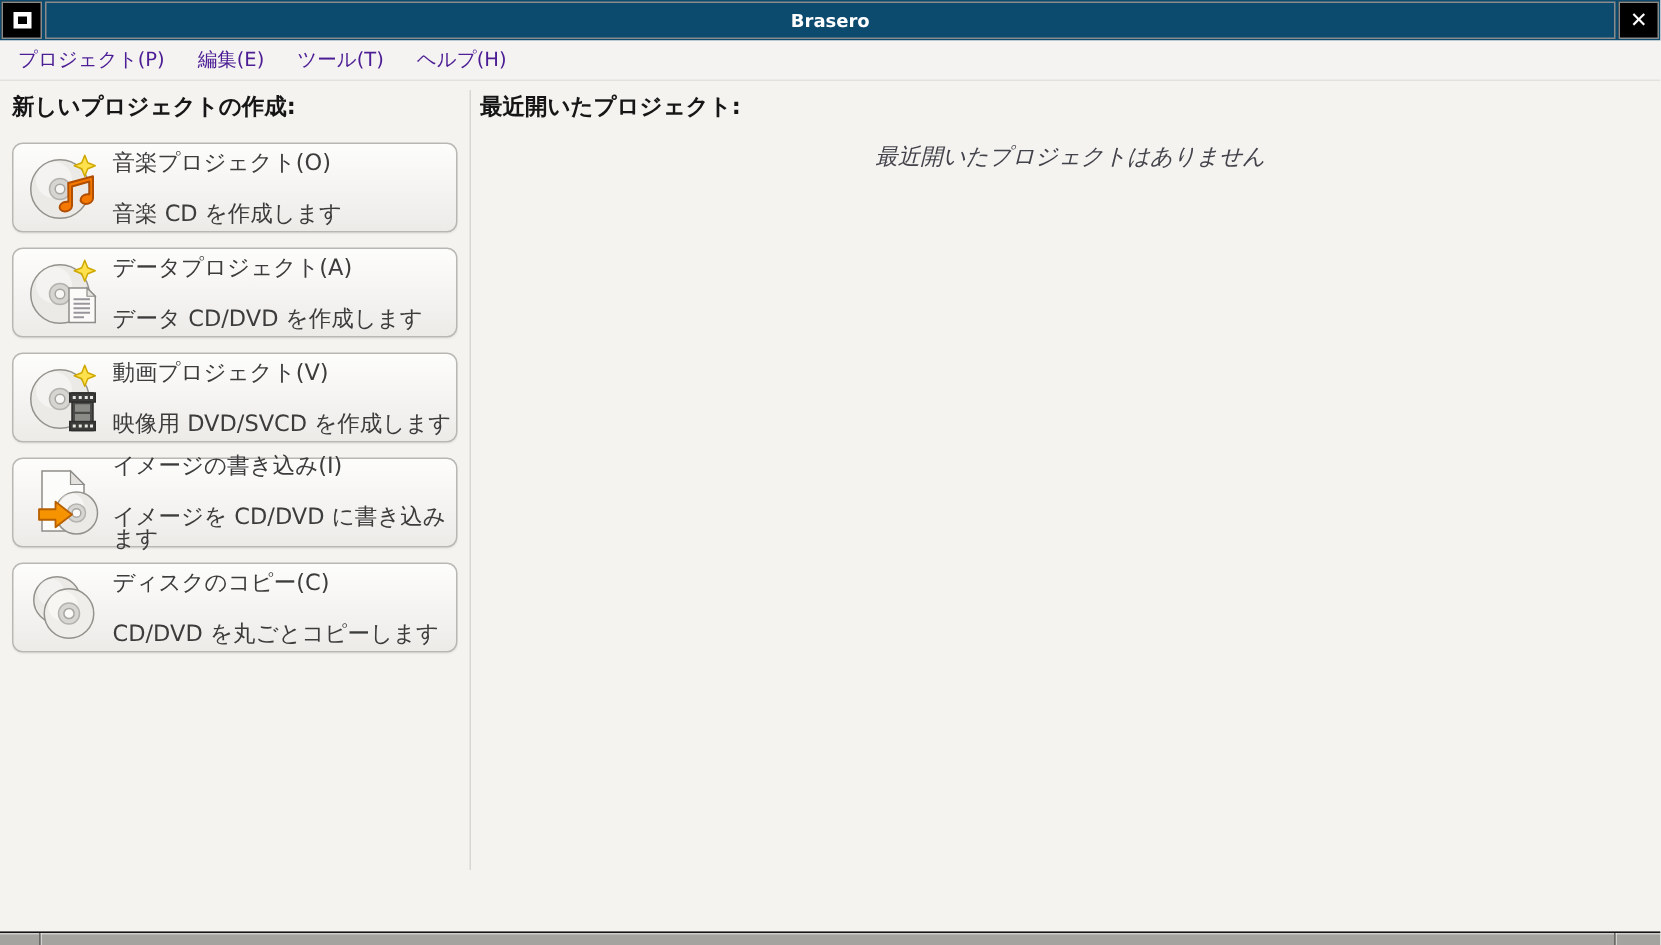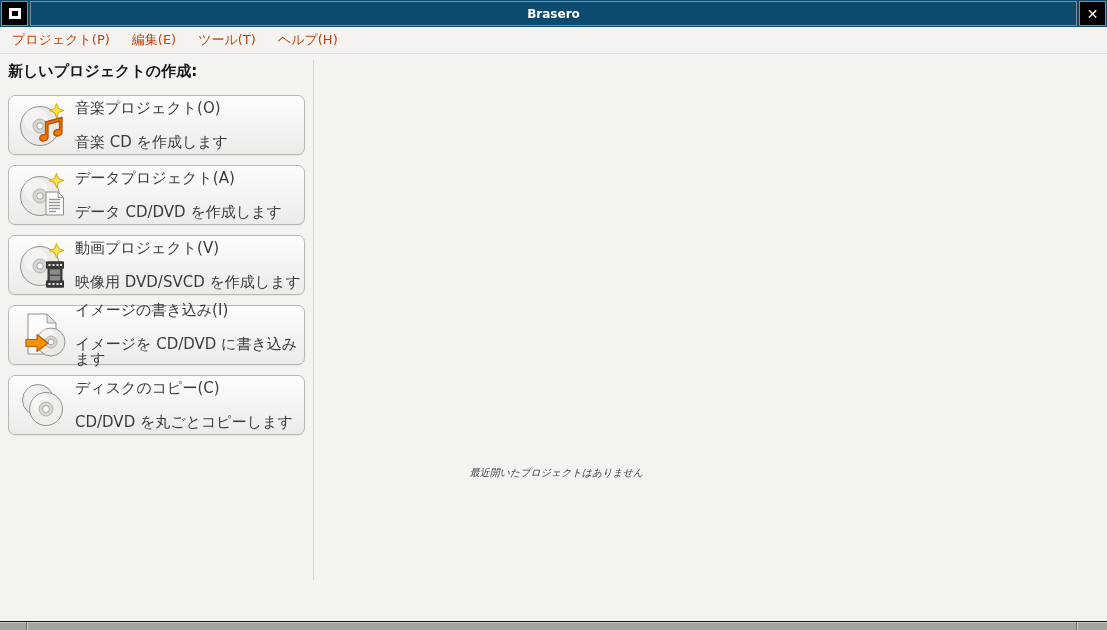--- a/index.html
+++ b/index.html
@@ -35,28 +35,28 @@
   .close-glyph { color: #fff; font-size: 14px; font-weight: bold; line-height: 1; }
 
   
   .menubar {
     height: 27px; background: #f4f3f1;
     display: flex; align-items: center;
     padding-left: 2px; box-sizing: border-box;
     border-bottom: 1px solid #e3e1dd;
   }
   .menu-item {
-    font-size: 13px; color: #c2410c;
+    font-size: 13px; color: #4c1d95;
     padding: 4px 10px; margin-right: 2px;
     cursor: pointer;
   }
 
   
   .content {
-    display: flex; height: 567px; box-sizing: border-box; flex-direction: column;
+    display: flex; height: 567px; box-sizing: border-box;
   }
   .left-panel {
     width: 314px; flex: 0 0 314px; box-sizing: border-box;
     padding: 8px 0 0 8px; position: relative;
   }
   .panel-divider {
     position: absolute; right: 0; top: 6px; width: 1px; height: 520px;
     background: #d9d7d3;
   }
   .panel-header {
@@ -75,21 +75,21 @@
   .proj-icon { width: 48px; height: 48px; flex: 0 0 48px; margin: 0 8px 0 10px; }
   .proj-text { display: flex; flex-direction: column; gap: 19px; }
   .proj-title { font-size: 15px; color: #3c3c3c; line-height: 1; }
   .proj-subtitle { font-size: 15px; color: #3c3c3c; line-height: 1; }
 
   .right-panel {
     flex: 1; box-sizing: border-box; padding: 8px 0 0 6px;
   }
   .empty-message {
     text-align: center; font-style: italic;
-    font-size: 10px; color: #42424a;
+    font-size: 15px; color: #42424a;
     margin-top: 13px;
   }
 
   
   .bottom-panel {
     position: absolute; left: 0; right: 0; bottom: 0; height: 9px;
     background: #a5a3a0;
     border-top: 1px solid #141414;
     box-sizing: border-box;
     box-shadow: inset 0 1px 0 rgba(255,255,255,0.45);
@@ -230,20 +230,21 @@
       <div class="proj-text">
         <span class="proj-title">ディスクのコピー(C)</span>
         <span class="proj-subtitle">CD/DVD を丸ごとコピーします</span>
       </div>
     </div>
 
     <div class="panel-divider"></div>
   </div>
 
   <div class="right-panel">
+    <div class="panel-header">最近開いたプロジェクト:</div>
     <div class="empty-message">最近開いたプロジェクトはありません</div>
   </div>
 
 </div>
 
 <div class="bottom-panel">
   <div class="bp-left"></div>
   <div class="bp-middle"></div>
   <div class="bp-right"></div>
 </div>

